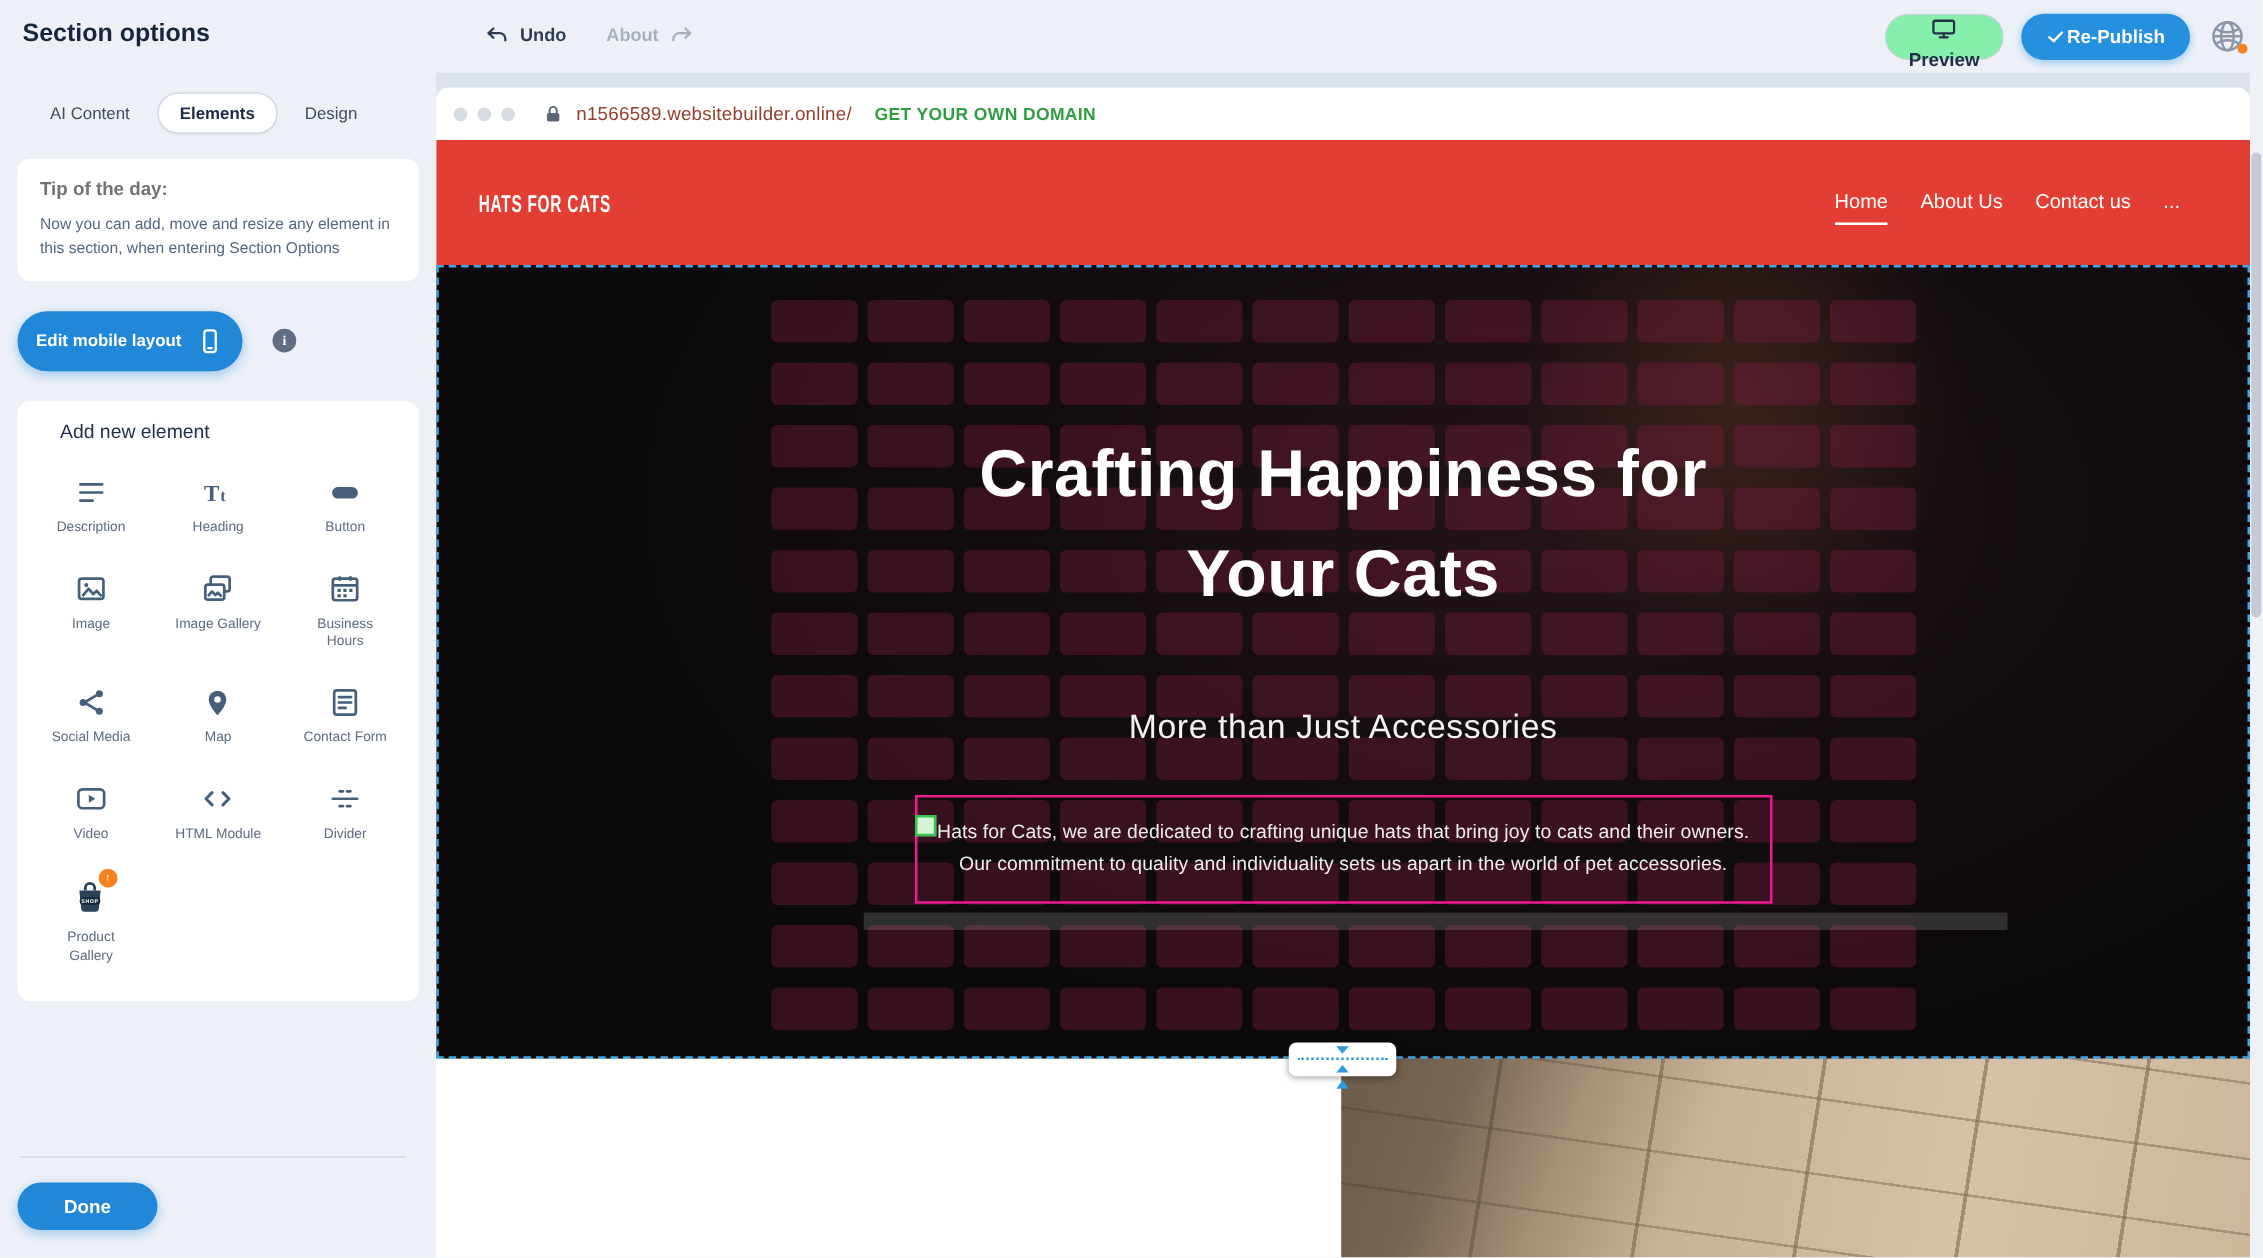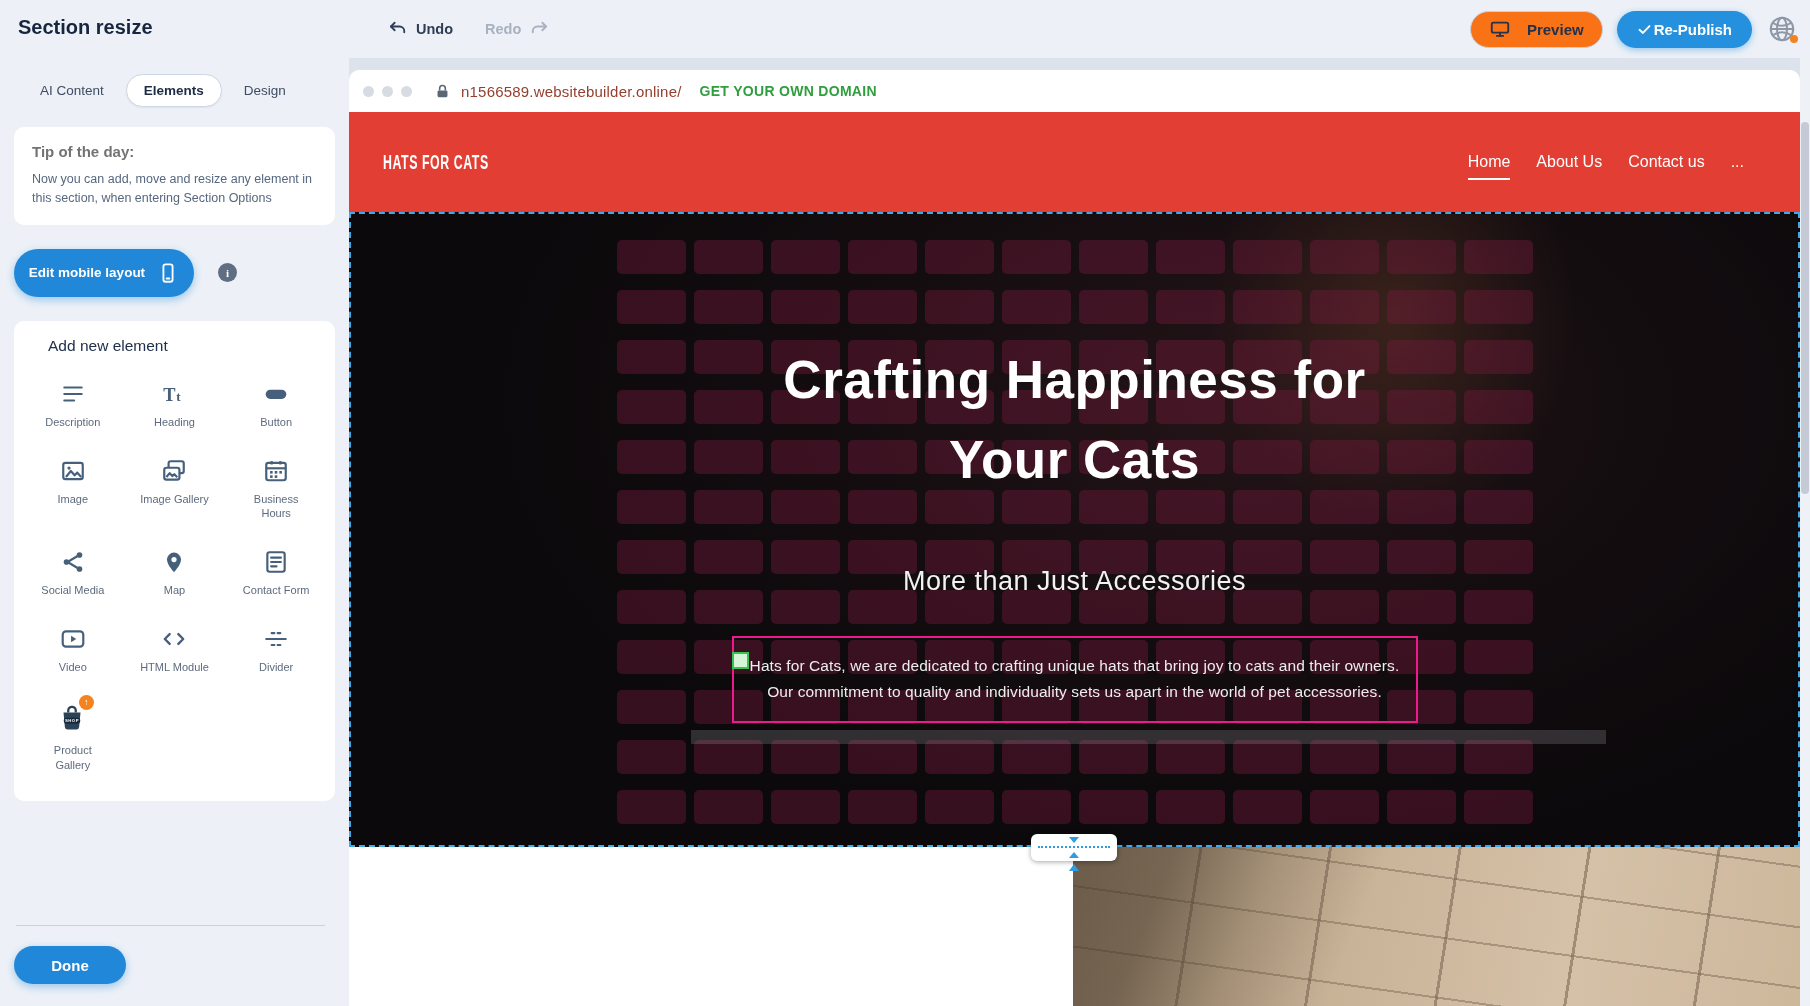--- a/index.html
+++ b/index.html
@@ -12,22 +12,22 @@
   }
 
   
   .topbar { position:absolute; top:0; left:0; right:0; height:58px; background:#edf1f7; z-index:10; }
   .topbar-title { position:absolute; left:18px; top:16px; font-size:20px; font-weight:700; color:#17263f; }
   .history { position:absolute; left:388px; top:0; height:58px; display:flex; align-items:center; gap:32px; }
   .hist-btn { display:flex; align-items:center; gap:8px; font-size:14.5px; font-weight:600; cursor:pointer; }
   .hist-btn.undo { color:#2e3d55; }
   .hist-btn.redo { color:#a7b1bf; }
   .topbar-right { position:absolute; right:12px; top:0; height:58px; display:flex; align-items:center; gap:14px; }
-  .btn-preview { display:flex; align-items:center; gap:16px; height:37px; padding:0 18px; background:#f97316;
-    border:1px solid #c8d2de; border-radius:19px; font-size:15px; font-weight:600; color:#22304a; cursor:pointer; }
+  .btn-preview { display:flex; align-items:center; gap:6px; height:37px; padding:0 18px; background:#86efac;
+    border:1px solid #c8d2de; border-radius:19px; font-size:15px; font-weight:600; color:#22304a; cursor:pointer;flex-direction:column; }
   .btn-republish { display:flex; align-items:center; gap:2px; height:37px; padding:0 20px; background:#2590de;
     border:none; border-radius:19px; font-size:15px; font-weight:600; color:#fff; cursor:pointer;
     box-shadow:0 2px 7px rgba(37,144,222,.45); }
   .globe-wrap { position:relative; width:32px; height:32px; display:flex; align-items:center; justify-content:center; cursor:pointer; }
   .globe-dot { position:absolute; right:0; bottom:2px; width:8px; height:8px; border-radius:50%; background:#f5821f; }
 
   
   .sidebar { position:absolute; top:58px; left:0; width:349px; bottom:0; background:#edf1f7; }
   .tabs { display:flex; align-items:center; gap:4px; padding:16px 16px 0 22px; }
   .tab { padding:8px 17px; font-size:13.5px; color:#3f4c63; border-radius:17px; border:1px solid transparent; cursor:pointer; }
@@ -112,36 +112,36 @@
       repeating-linear-gradient(99deg, rgba(0,0,0,0) 0 125px, rgba(118,98,78,.55) 125px 128px),
       repeating-linear-gradient(8deg, rgba(0,0,0,0) 0 58px, rgba(118,98,78,.45) 58px 60px),
       linear-gradient(100deg, #b29878 0%, #c6b094 32%, #d5c1a7 68%, #cdb89c 100%);
   }
   svg { display:block; }
 </style>
 </head>
 <body>
 
 <header class="topbar">
-  <div class="topbar-title">Section resize</div>
+  <div class="topbar-title">Section options</div>
 
   <div class="history">
     <div class="hist-btn undo">
       <span>
         <svg width="20" height="20" viewBox="0 0 24 24">
             <g stroke="#2e3d55" stroke-width="2.2" fill="none" stroke-linecap="round" stroke-linejoin="round">
               <path d="M8 4.5 L3.5 9 L8 13.5"></path>
               <path d="M3.5 9 H14 a5.5 5.5 0 0 1 5.5 5.5 V16"></path>
             </g>
           </svg>
       </span>
       <span>Undo</span>
     </div>
     <div class="hist-btn redo">
-      <span>Redo</span>
+      <span>About</span>
       <span>
         <svg width="20" height="20" viewBox="0 0 24 24">
             <g stroke="#a7b1bf" stroke-width="2.2" fill="none" stroke-linecap="round" stroke-linejoin="round">
               <path d="M16 4.5 L20.5 9 L16 13.5"></path>
               <path d="M20.5 9 H10 a5.5 5.5 0 0 0 -5.5 5.5 V16"></path>
             </g>
           </svg>
       </span>
     </div>
   </div>

